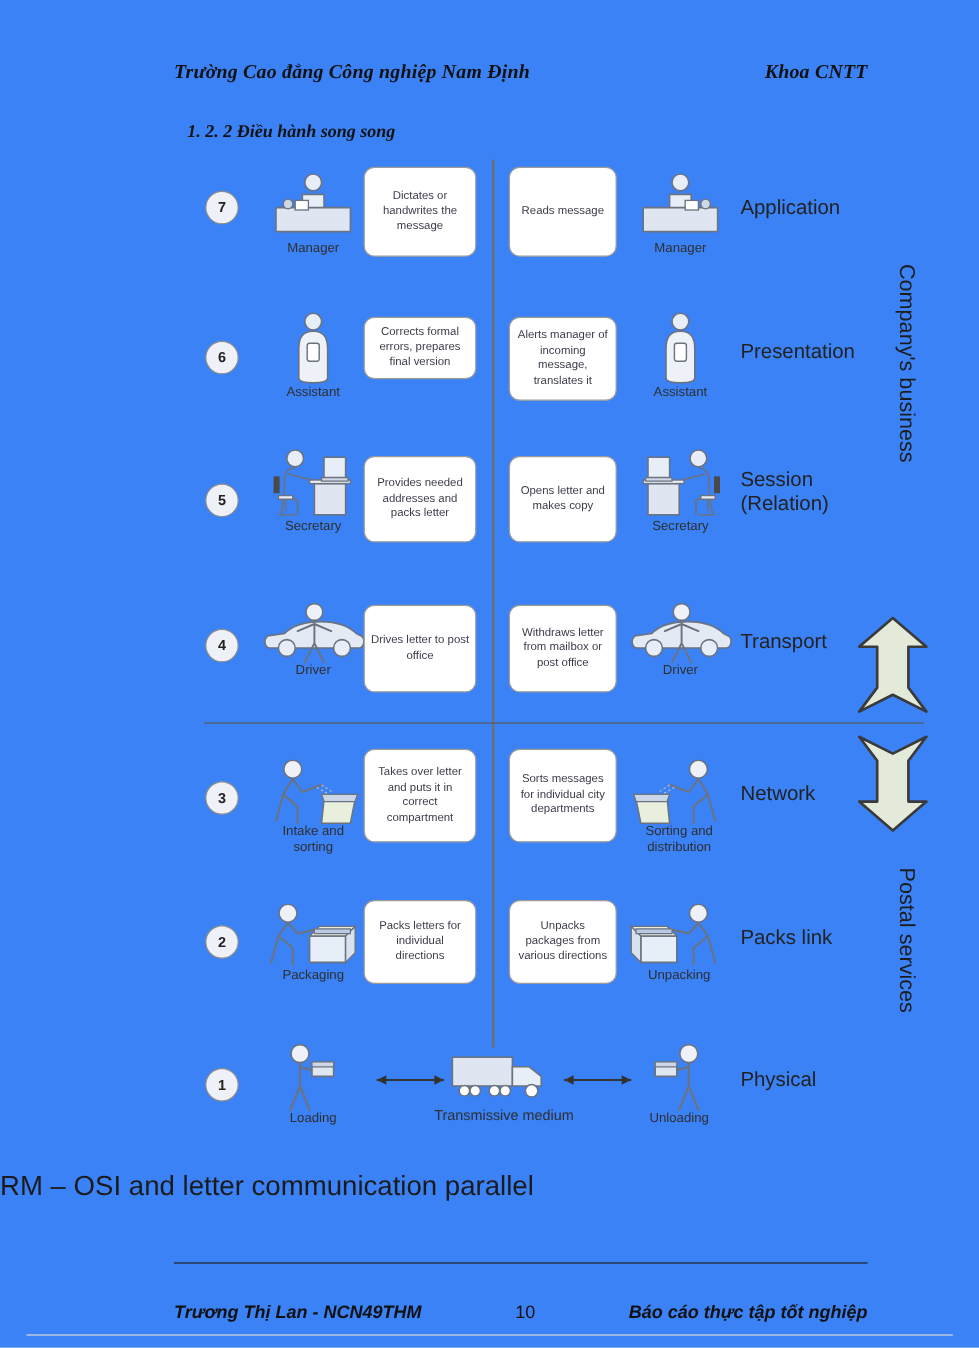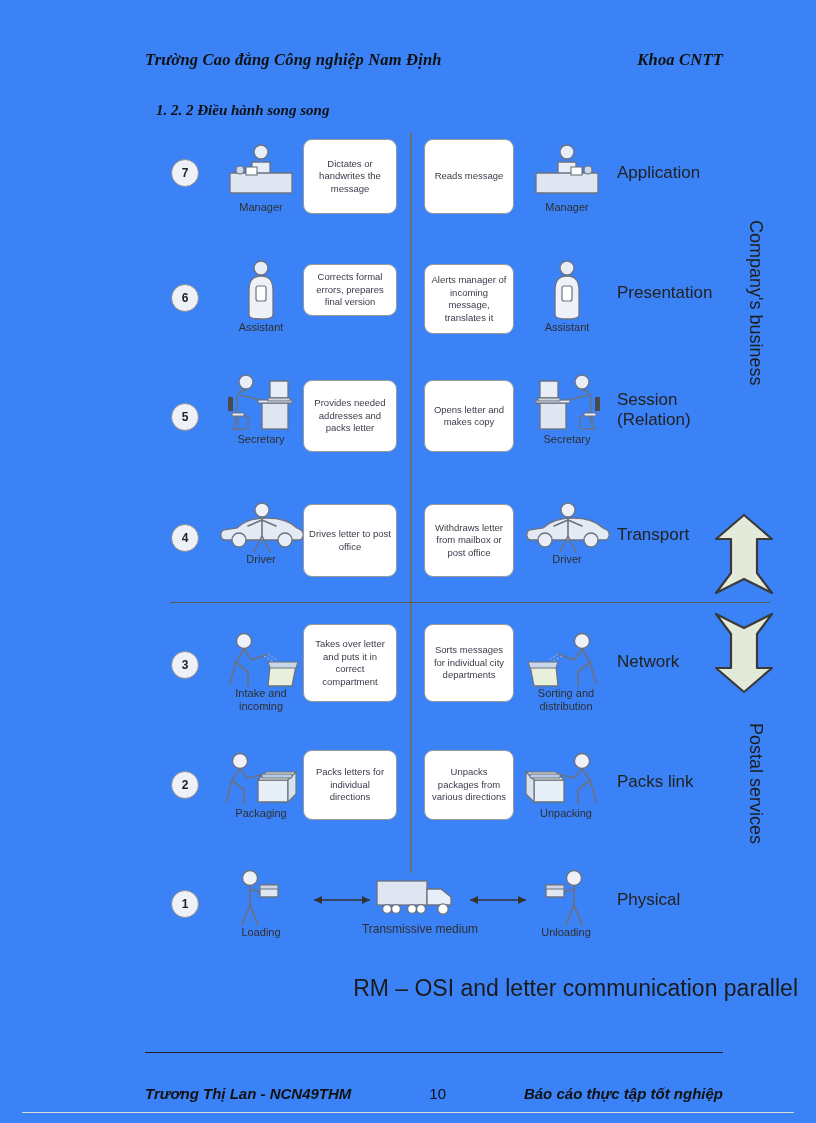--- a/index.html
+++ b/index.html
@@ -158,25 +158,24 @@
 
   
   .chev { position: absolute; }
 
   
   .fig-caption {
     position: absolute;
     left: 0;
     top: 850px;
     width: 768px;
-    text-align: right;
+    text-align: left;
     font-family: "Liberation Sans", sans-serif;
     font-size: 23px;
     color: #1b1b1b;
-    padding-left: 30px;
   }
 
   
   .footer-rule {
     position: absolute;
     left: 145px;
     top: 1052px;
     width: 578px;
     height: 1.4px;
     background: #222;
@@ -365,21 +364,21 @@
     <div class="icon-wrap" style="left:222px; top:505px;">
       <svg width="80" height="60" viewBox="0 0 80 60">
         <circle cx="22" cy="11" r="7.5" fill="#eef2f8" stroke="#6b7280" stroke-width="1.3"></circle>
         <path d="M22 19 L30 30 M30 30 L46 24 M22 19 L14 32 M14 32 L8 54 M14 32 L26 42 L26 56" fill="none" stroke="#6b7280" stroke-width="1.7" stroke-linecap="round"></path>
         <path d="M42 26 L52 32 M46 24 L55 30" fill="none" stroke="#b6bcc6" stroke-width="1" stroke-dasharray="2 2"></path>
         <path d="M48 36 L74 36 L70 56 L46 56 Z" fill="#e8f0dd" stroke="#6b7280" stroke-width="1.3"></path>
         <path d="M46 32 L76 32 L74 38 L48 38 Z" fill="#c9d6e8" stroke="#6b7280" stroke-width="1.2"></path>
       </svg>
     </div>
     <div class="icap" style="left:200px; top:562px; width:122px;">Intake and
-incoming</div>
+sorting</div>
 
     <div class="cbox" style="left:303px; top:499px; width:94px; height:78px;">Takes over letter and puts it in correct compartment</div>
     <div class="cbox" style="left:424px; top:499px; width:90px; height:78px;">Sorts messages for individual city departments</div>
 
     <div class="icon-wrap" style="left:524px; top:505px;">
       <svg width="80" height="60" viewBox="0 0 80 60">
         <circle cx="58" cy="11" r="7.5" fill="#eef2f8" stroke="#6b7280" stroke-width="1.3"></circle>
         <path d="M58 19 L50 30 M50 30 L34 24 M58 19 L66 32 M66 32 L72 54 M66 32 L54 42 L54 56" fill="none" stroke="#6b7280" stroke-width="1.7" stroke-linecap="round"></path>
         <path d="M38 26 L28 32 M34 24 L25 30" fill="none" stroke="#b6bcc6" stroke-width="1" stroke-dasharray="2 2"></path>
         <path d="M6 36 L32 36 L34 56 L10 56 Z" fill="#e8f0dd" stroke="#6b7280" stroke-width="1.3"></path>

